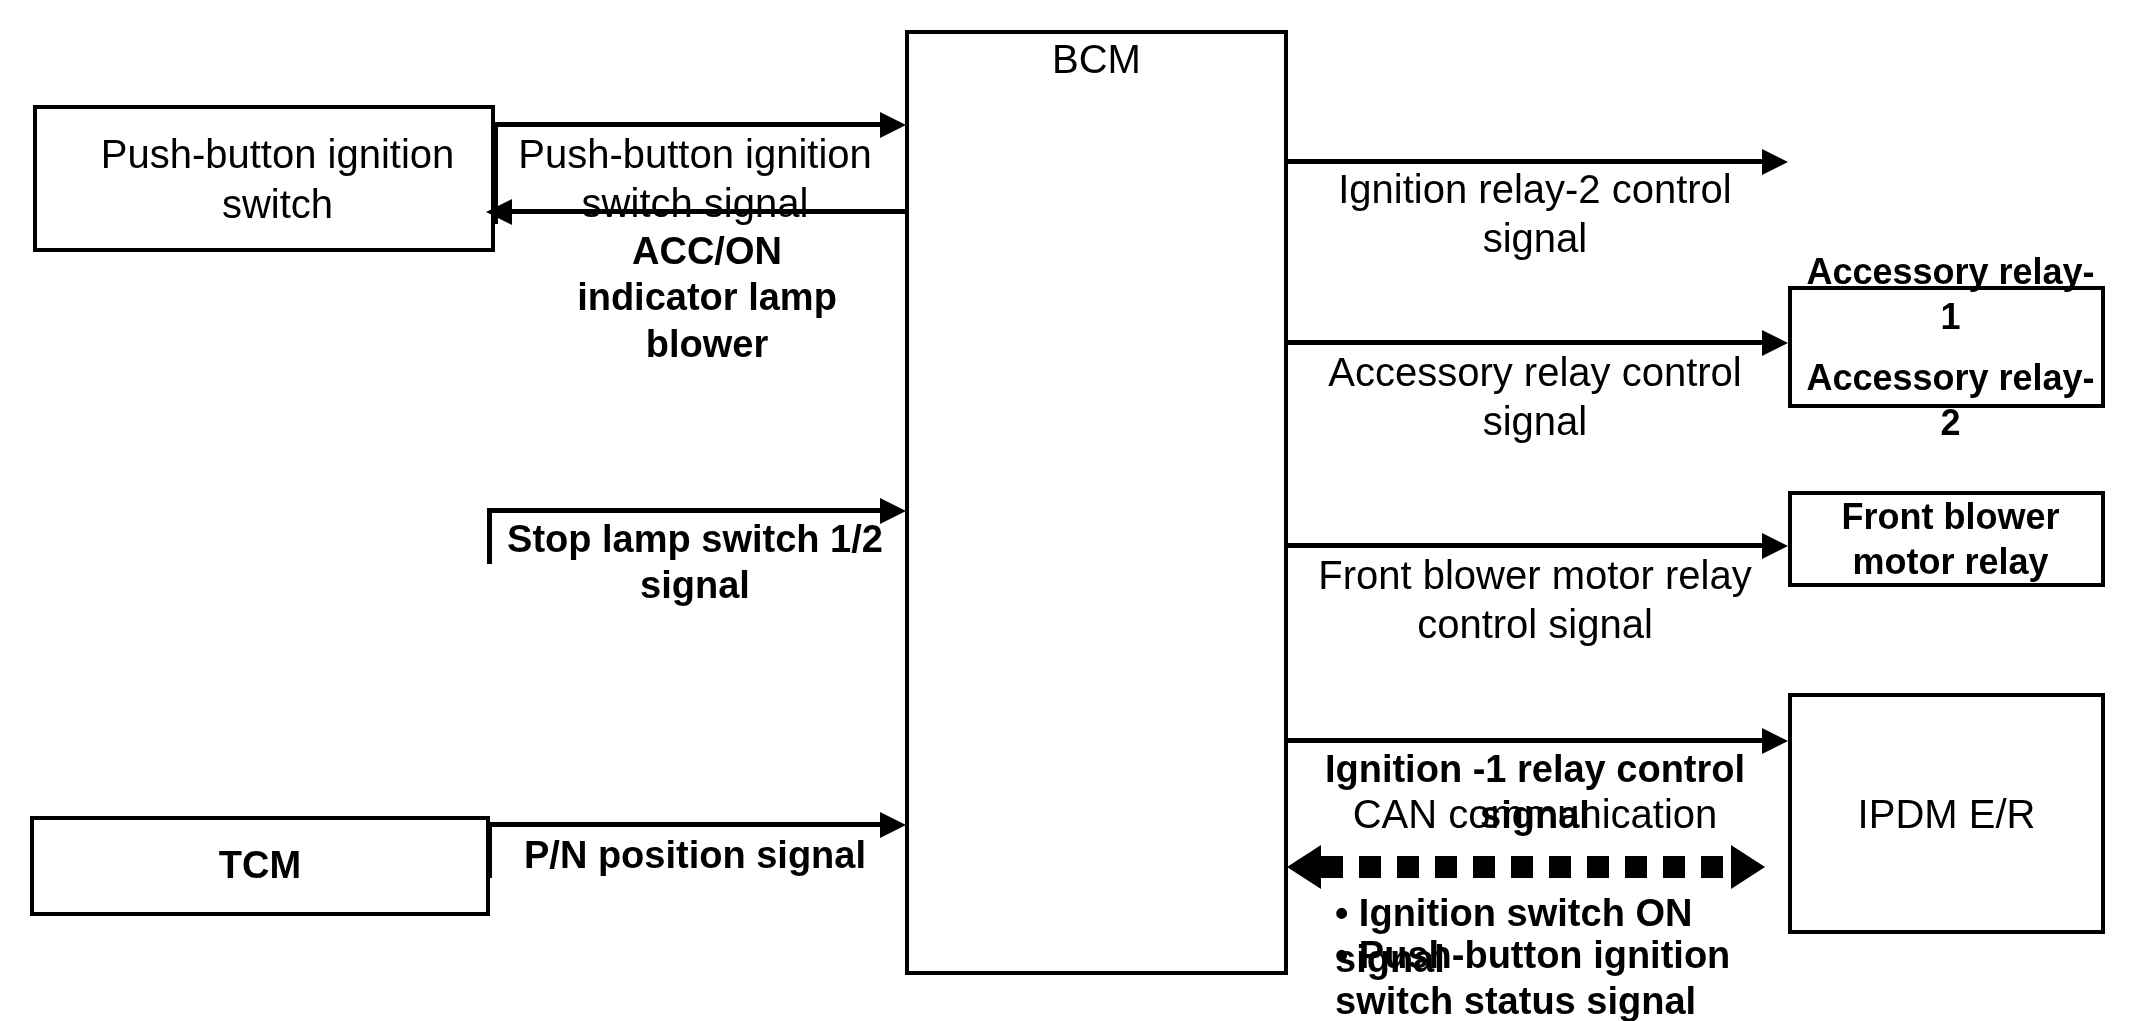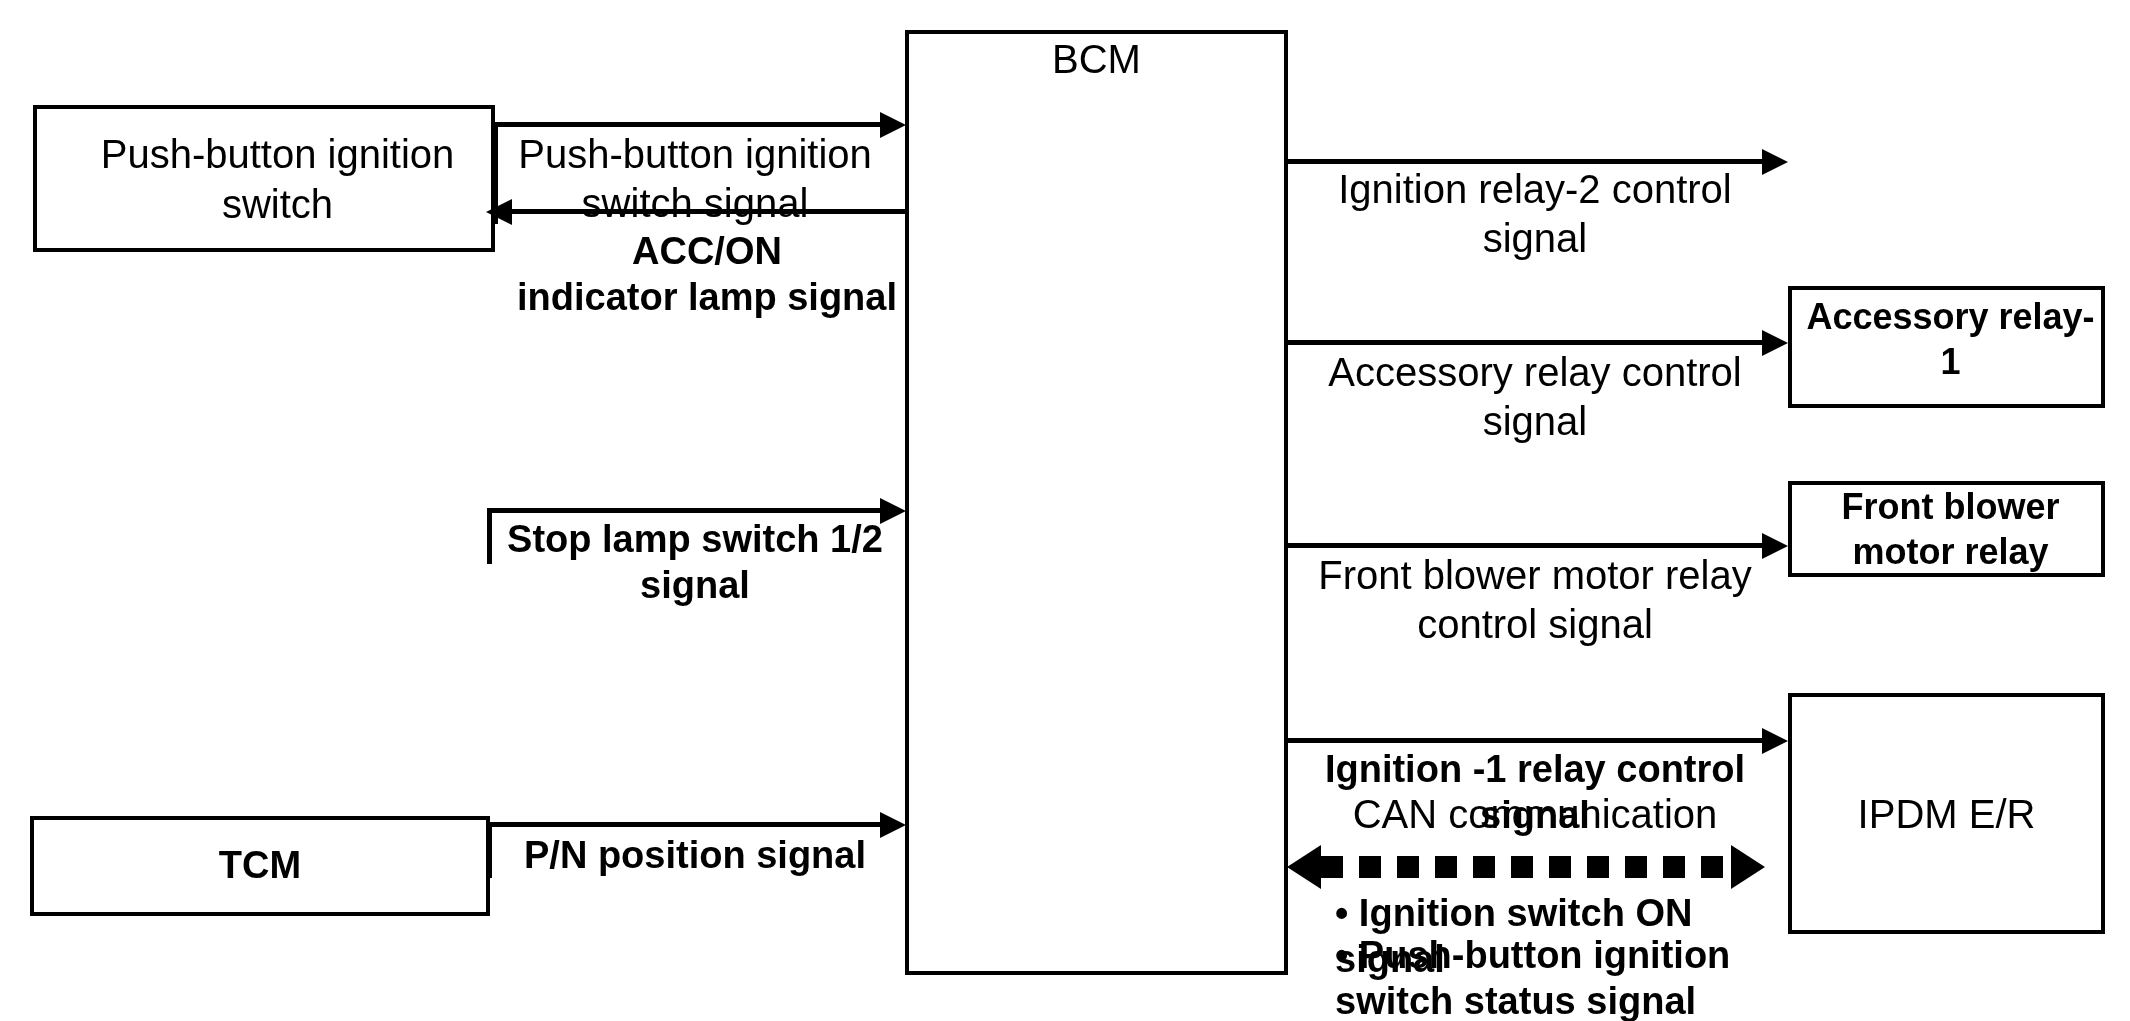--- a/index.html
+++ b/index.html
@@ -52,41 +52,42 @@
     <span class="bx-label f-bold s-38">TCM</span>
   </div>
 
   <div class="box" style="left:905px; top:30px; width:383px; height:945px; align-items:flex-start; justify-content:center;">
     <span class="bx-label f-reg s-40" style="">BCM</span>
   </div>
 
 
   <div class="box" style="left:1788px; top:286px; width:317px; height:122px; flex-direction:column; justify-content:center;">
     <span class="bx-label f-bold s-36" style="margin-bottom:16px;">Accessory relay-1</span>
+    <span class="bx-label f-bold s-36">Accessory relay-2</span>
   </div>
 
-  <div class="box" style="left:1788px; top:481px; width:317px; height:96px;">
+  <div class="box" style="left:1788px; top:491px; width:317px; height:96px;">
     <span class="bx-label f-bold s-36" style="white-space:pre-line;">Front blower
 motor relay</span>
   </div>
 
   <div class="box" style="left:1788px; top:693px; width:317px; height:241px;">
     <span class="bx-label f-reg s-40">IPDM E/R</span>
   </div>
 
   <div class="ln ln-v" style="left:493px; top:124px; height:100px;"></div>
   <div class="ln ln-h" style="left:493px; top:122px; width:390px;"></div>
   <div class="arrowhead ah-right" style="left:880px; top:112px;"></div>
   <div class="lbl f-reg s-40" style="left:510px; top:130px; width:370px;">Push-button ignition
 switch signal</div>
 
   <div class="ln ln-h" style="left:510px; top:209px; width:398px;"></div>
   <div class="arrowhead ah-left" style="left:486px; top:199px;"></div>
   <div class="lbl f-bold s-38" style="left:512px; top:228px; width:390px;">ACC/ON
-indicator lamp signal</div>
+indicator lamp blower</div>
 
   <div class="ln ln-h" style="left:487px; top:508px; width:396px;"></div>
   <div class="arrowhead ah-right" style="left:880px; top:498px;"></div>
   <div class="ln ln-v" style="left:487px; top:508px; height:56px;"></div>
   <div class="lbl f-bold s-38" style="left:495px; top:516px; width:400px;">Stop lamp switch 1/2 signal</div>
 
   <div class="ln ln-h" style="left:487px; top:822px; width:396px;"></div>
   <div class="arrowhead ah-right" style="left:880px; top:812px;"></div>
   <div class="ln ln-v" style="left:487px; top:822px; height:56px;"></div>
   <div class="lbl f-bold s-38" style="left:495px; top:832px; width:400px;">P/N position signal</div>

